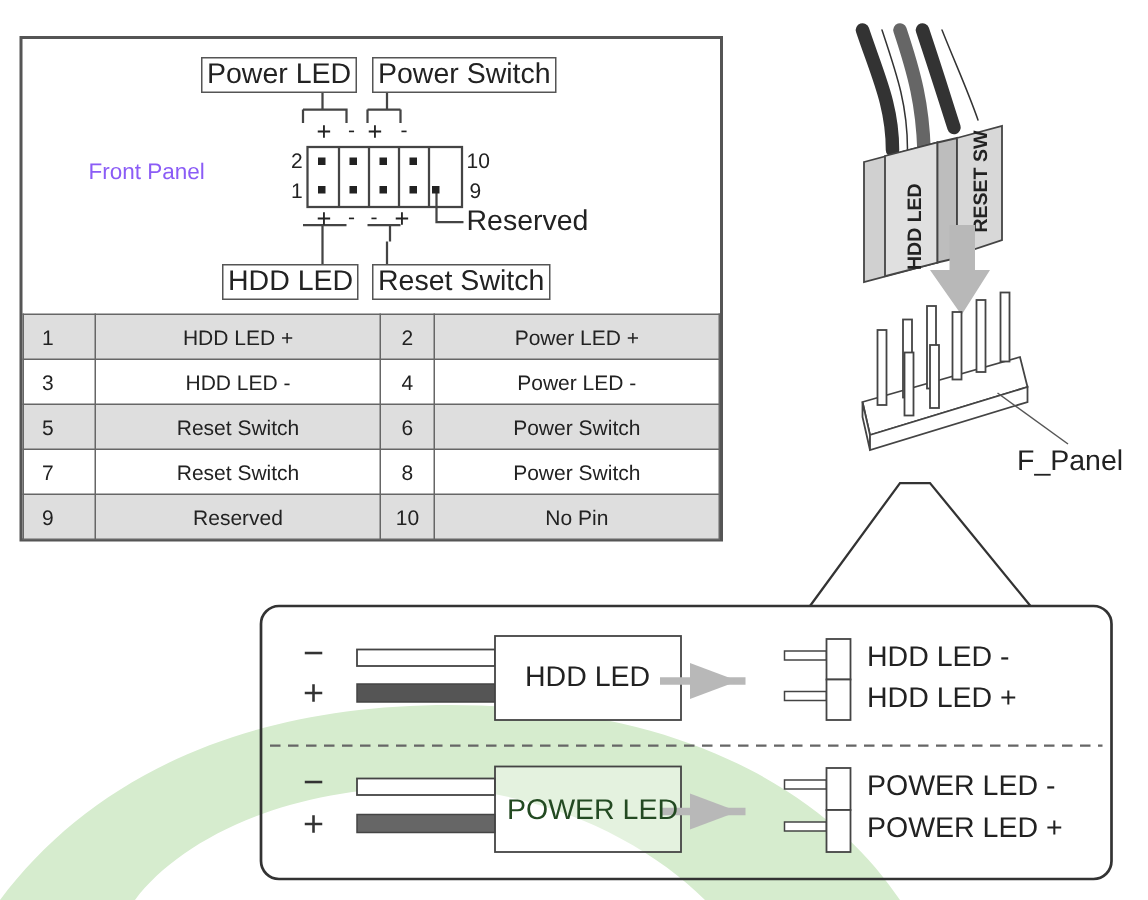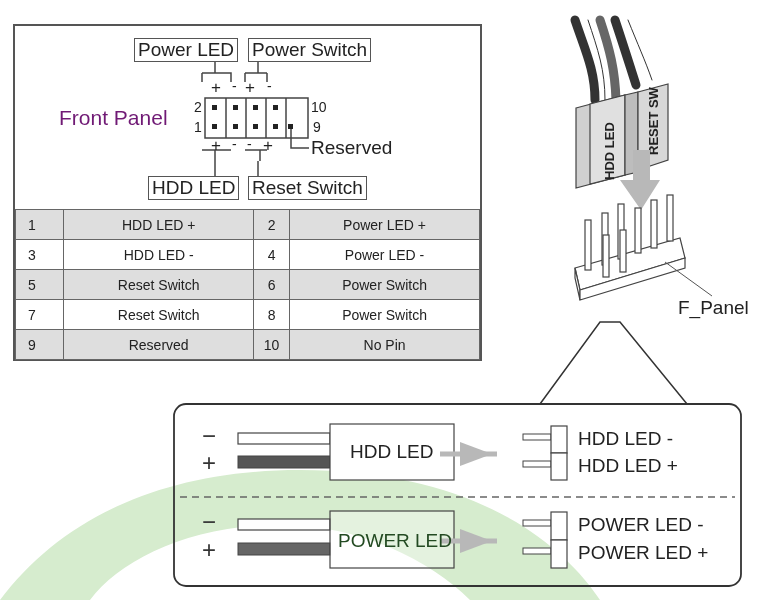--- a/index.html
+++ b/index.html
@@ -4,21 +4,21 @@
 <style>
   html, body { margin: 0; padding: 0; background: #ffffff; }
   body { width: 765px; height: 600px; position: relative; overflow: hidden;
          font-family: "Liberation Sans", sans-serif; color: #222; }
   .abs { position: absolute; }
   #wm { position: absolute; left: 0; top: 0; width: 765px; height: 600px; pointer-events: none; }
   .panel { position: absolute; left: 13px; top: 24px; width: 469px; height: 337px;
            border: 2px solid #555; background: #fff; box-sizing: border-box; }
   .label-box { position: absolute; border: 1.5px solid #555; background: #fff;
                font-size: 19px; line-height: 22px; padding: 0 3px; color: #222; white-space: nowrap; }
-  .front-title { position: absolute; left: 44px; top: 80px; font-size: 21px; color: #701a75; }
+  .front-title { position: absolute; left: 44px; top: 80px; font-size: 15px; color: #8b5cf6; }
   .pin-num { position: absolute; font-size: 14px; color: #222; }
   .reserved-lbl { position: absolute; font-size: 19px; color: #222; }
   table.pins { position: absolute; left: 0; top: 183px; width: 465px; border-collapse: collapse;
                font-size: 14px; }
   table.pins td { border: 1.5px solid #666; height: 29px; text-align: center; color: #222; padding: 0; }
   table.pins tr:nth-child(odd) td { background: #dedede; }
   table.pins tr:nth-child(even) td { background: #ffffff; }
   table.pins td.num { width: 34px; text-align: left; padding-left: 12px; }
   table.pins td.num2 { width: 34px; text-align: center; }
   table.pins td.desc { width: 184px; }

